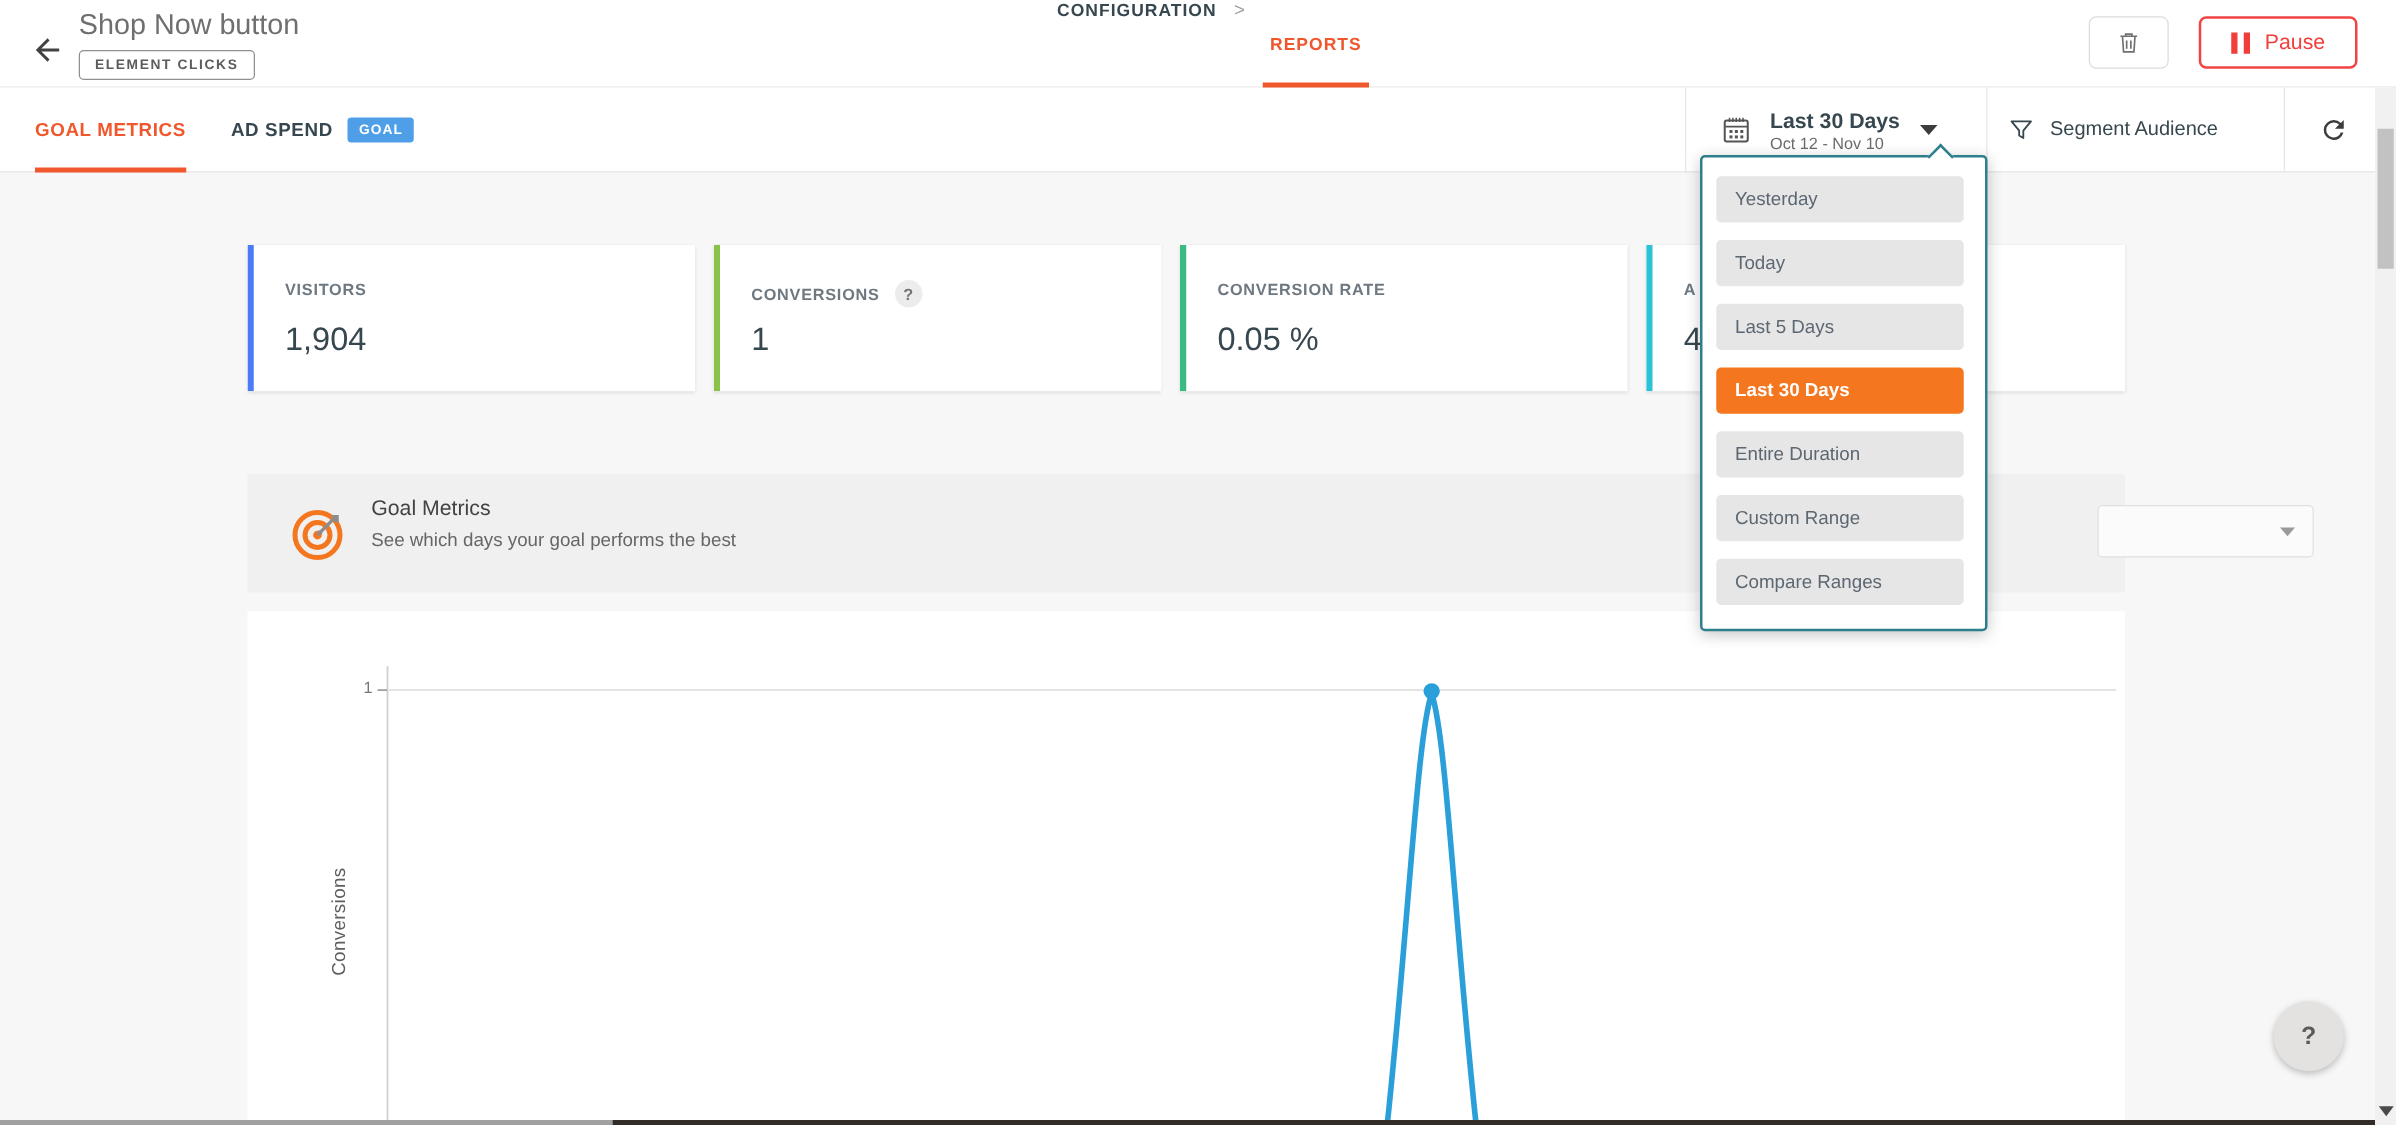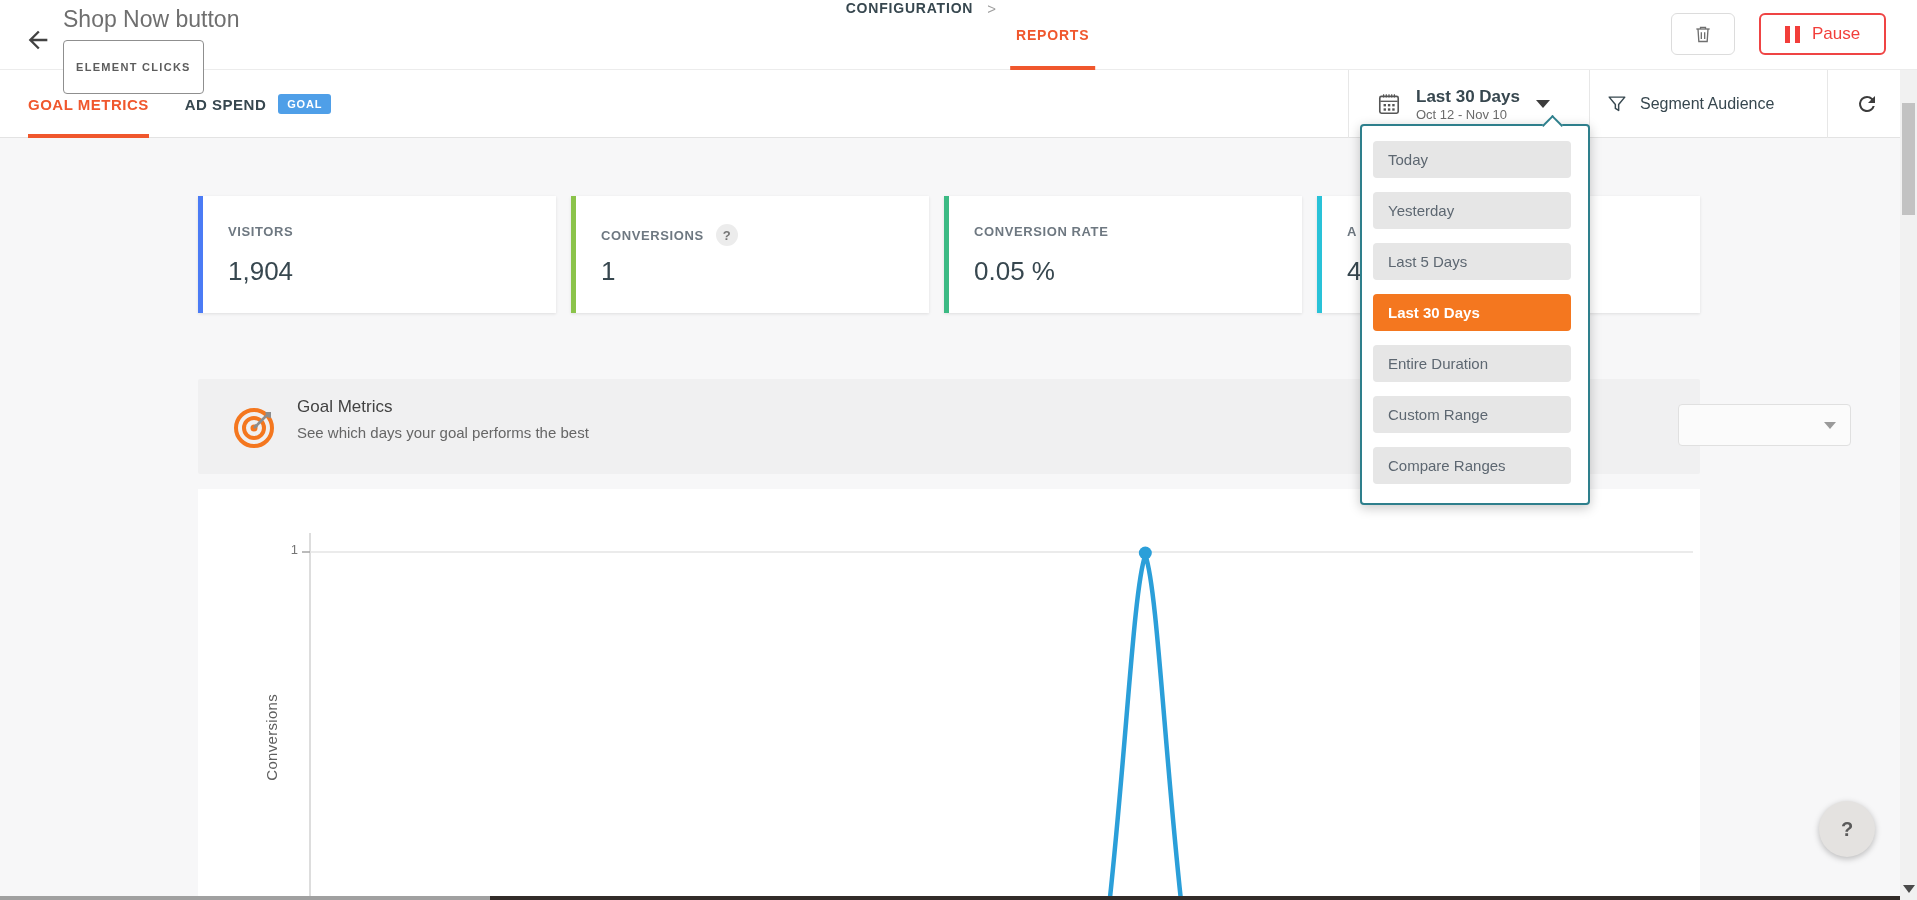--- a/index.html
+++ b/index.html
@@ -4,21 +4,21 @@
 <style>
   * { margin:0; padding:0; box-sizing:border-box; }
   html,body { width:1917px; height:900px; overflow:hidden; }
   body { font-family:"Liberation Sans", sans-serif; background:#fff; }
   .screen { position:relative; width:1917px; height:900px; background:#f7f7f8; overflow:hidden; }
 
   
   .topbar { position:absolute; left:0; top:0; width:1917px; height:70px; background:#fff; border-bottom:1px solid #ececec; z-index:30; }
   .back-btn { position:absolute; left:24px; top:26px; width:28px; height:28px; cursor:pointer; }
   .page-title { position:absolute; left:63px; top:6px; font-size:23px; color:#6f6f6f; }
-  .type-badge { position:absolute; left:63px; top:40px; font-size:11px; font-weight:bold; letter-spacing:1.3px; color:#5c5c5c; border:1px solid #8f8f8f; border-radius:4px; padding:20px 12px; background:#fff; }
+  .type-badge { position:absolute; left:63px; top:40px; font-size:11px; font-weight:bold; letter-spacing:1.3px; color:#5c5c5c; border:1px solid #8f8f8f; border-radius:4px; padding:5px 12px; background:#fff; }
   .breadcrumb { position:absolute; left:50%; transform:translateX(-50%); top:0; height:51px; display:flex; align-items:flex-start; gap:14px;margin-left:12px; }
   .crumb { font-size:14px; font-weight:bold; letter-spacing:0.8px; color:#37474f; }
   .crumb-sep { font-size:15px; color:#9e9e9e; }
   .crumb-active-wrap { position:relative; height:70px; display:flex; align-items:center; padding:0 6px; }
   .crumb-active { font-size:14px; font-weight:bold; letter-spacing:0.8px; color:#f0572d; }
   .crumb-active-wrap::after { content:""; position:absolute; left:0; right:0; bottom:0; height:4px; background:#f0572d; }
   .icon-btn { position:absolute; top:13px; height:42px; border:1px solid #dcdcdc; border-radius:6px; background:#fff; display:flex; align-items:center; justify-content:center; cursor:pointer; }
   .trash-btn { left:1671px; width:64px; }
   .pause-btn { position:absolute; left:1759px; top:13px; width:127px; height:42px; border:2px solid #ef4444; border-radius:6px; background:#fff; display:flex; align-items:center; justify-content:center; gap:12px; cursor:pointer; }
   .pause-glyph { display:flex; gap:5px; }
@@ -226,22 +226,22 @@
       <path id="spike-path" d="M 910.332 424 C 928.332 262 935.332 100 947.332 66 C 959.332 100 966.332 262 984.332 424" fill="none" stroke-width="4.5" stroke-linecap="round" stroke="#2b9fd9"></path>
       <circle id="spike-dot" r="6.5" cx="947.332" cy="64" fill="#2b9fd9"></circle>
     </svg>
     <div class="y-axis-title">
       <span>Conversions</span>
     </div>
     <div class="y-tick-label">1</div>
   </div>
 
   <div class="date-panel">
+    <div class="menu-item">Yesterday</div>
     <div class="menu-item">Today</div>
-    <div class="menu-item">Yesterday</div>
     <div class="menu-item">Last 5 Days</div>
     <div class="menu-item selected">Last 30 Days</div>
     <div class="menu-item">Entire Duration</div>
     <div class="menu-item">Custom Range</div>
     <div class="menu-item">Compare Ranges</div>
   </div>
 
   <div class="help-fab">?</div>
 
   <div class="v-scrollbar">

